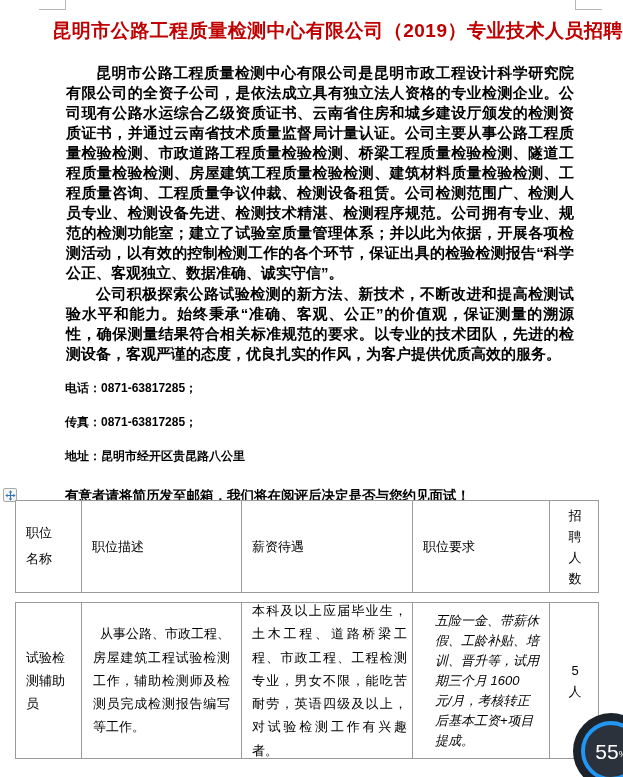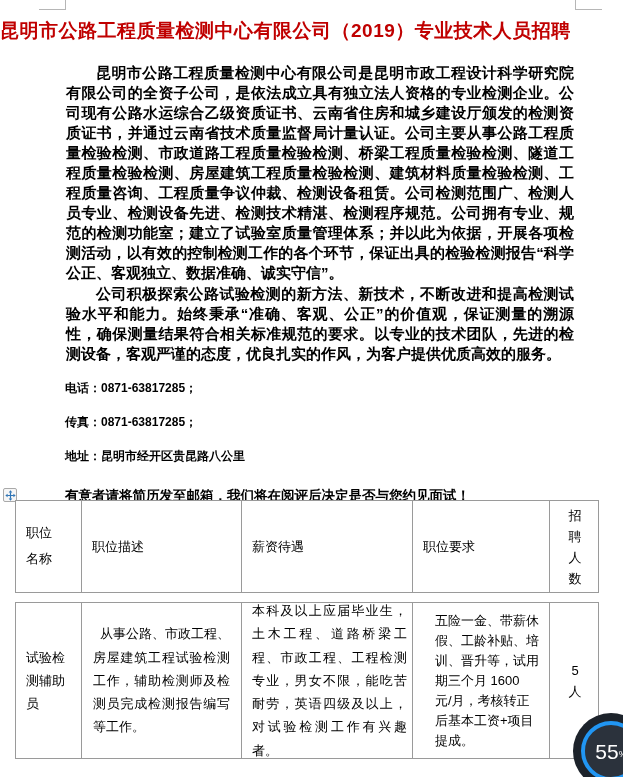--- a/index.html
+++ b/index.html
@@ -6,21 +6,21 @@
   .page{
     position:relative;width:623px;height:777px;background:#ffffff;
     overflow:hidden;font-family:"Liberation Sans",sans-serif;color:#000;
   }
   
   .crop-mark{position:absolute;top:0;height:9px;width:26px;}
   .crop-left{left:39px;border-right:1px solid #b6b6b6;border-bottom:1px solid #b6b6b6;}
   .crop-right{left:575px;border-left:1px solid #b6b6b6;border-bottom:1px solid #b6b6b6;}
   
   .doc-title{
-    position:absolute;left:0;top:18px;width:623px;text-align:left;
+    position:absolute;left:0;top:18px;width:623px;text-align:right;
     font-size:19px;font-weight:700;color:#c00000;letter-spacing:0.5px;
   }
   
   .doc-body{position:absolute;left:65px;top:62px;width:510px;}
   .para{
     margin:1px;font-size:15px;font-weight:700;line-height:20px;
     text-align:justify;text-indent:2em;text-justify:inter-ideograph;
   }
   .contact{margin:14px 0 0 0;font-size:12px;font-weight:700;line-height:20px;}
   .contact:first-of-type{margin-top:6px;}
@@ -46,21 +46,21 @@
     display:flex;align-items:center;overflow:hidden;
   }
   .cell:last-child{border-right:none;}
   .cell .tx{display:block;width:100%;}
   .h-pos .tx{padding-left:10px;line-height:26px;white-space:pre-line;font-family:Liberation Mono, monospace;}
   .h-desc .tx,.h-req .tx,.h-sal .tx{padding-left:10px;line-height:20px;}
   .h-num .tx{text-align:center;line-height:21px;white-space:pre-line;}
   .d-pos .tx{padding:0 10px;line-height:23px;}
   .d-desc .tx{padding:0 11px;line-height:23.3px;text-indent:7px;text-align:justify;}
   .d-req .tx{padding:0 5px 0 10px;line-height:23.3px;text-align:justify;}
-  .d-sal .tx{padding:0 10px 0 22px;line-height:20px;}
+  .d-sal .tx{padding:0 10px 0 22px;line-height:20px;font-style:italic;}
   .d-num .tx{text-align:center;line-height:21px;white-space:pre-line;}
   
   .badge{
     position:absolute;left:573px;top:713px;width:76px;height:76px;
     border-radius:50%;background:#1d232b;
     display:flex;align-items:center;justify-content:center;
   }
   .badge-ring{
     width:52px;height:52px;border-radius:50%;border:4px solid #2196f3;
     background:#2b323c;color:#fff;

